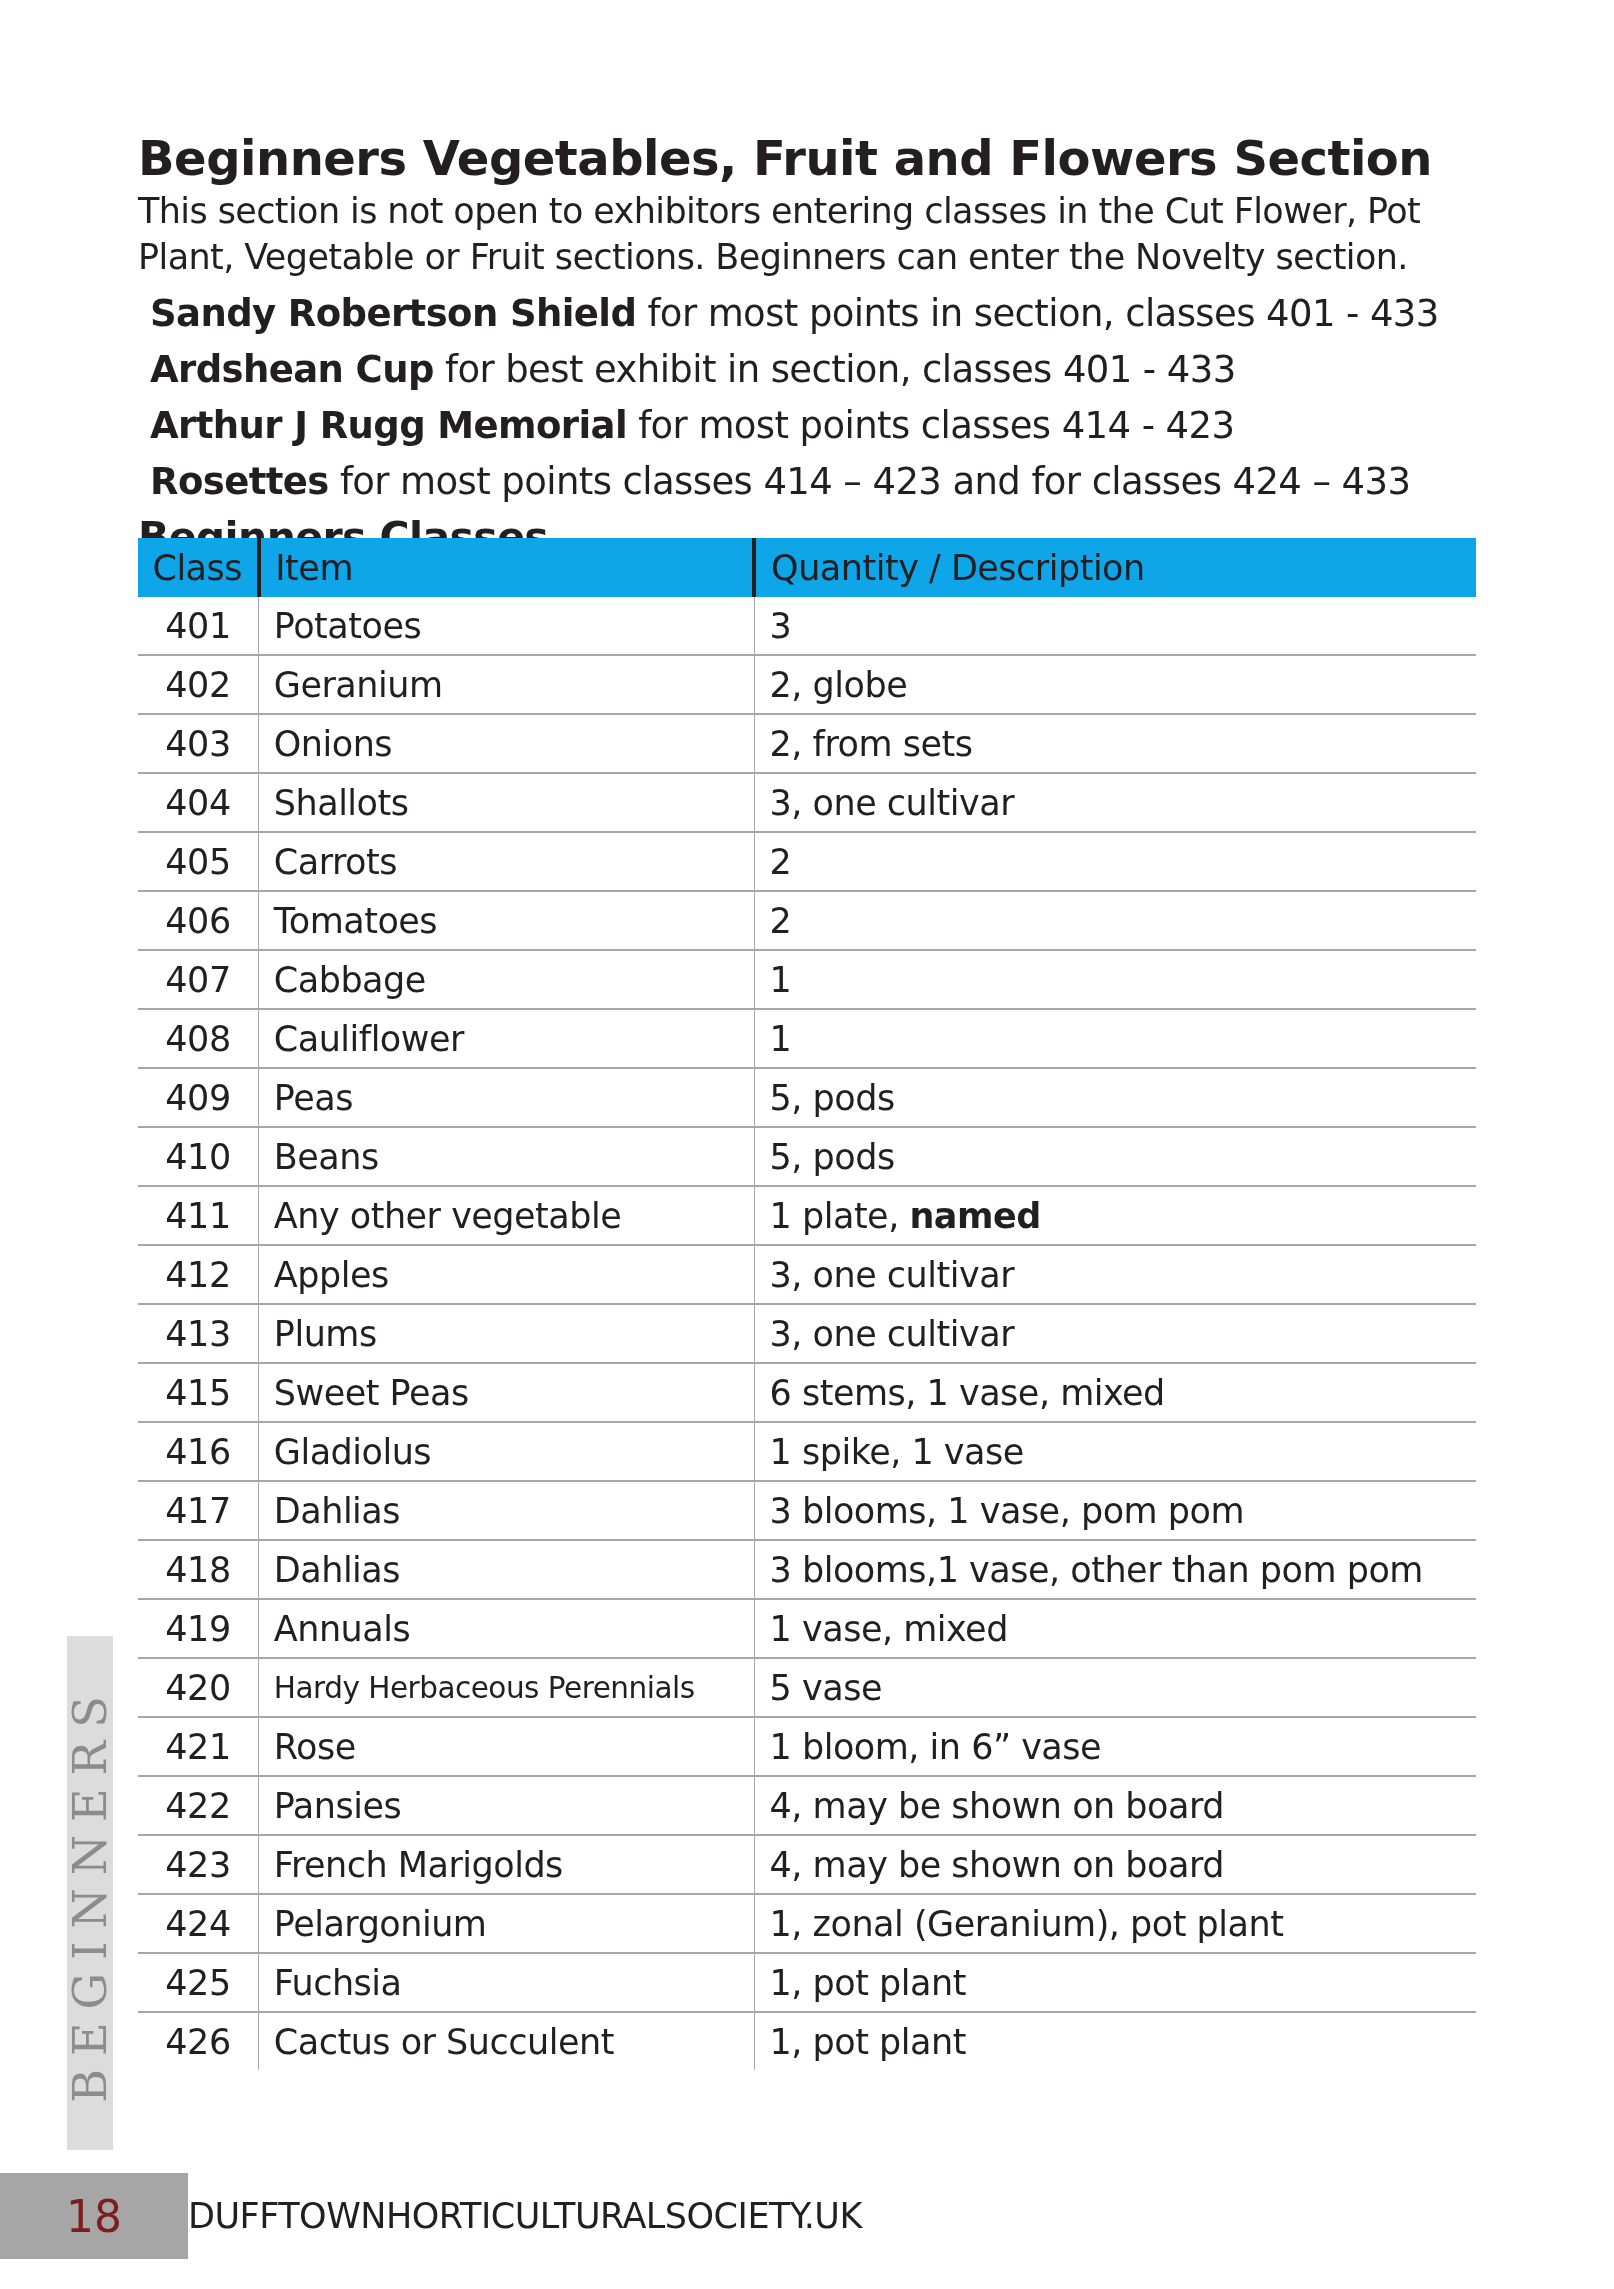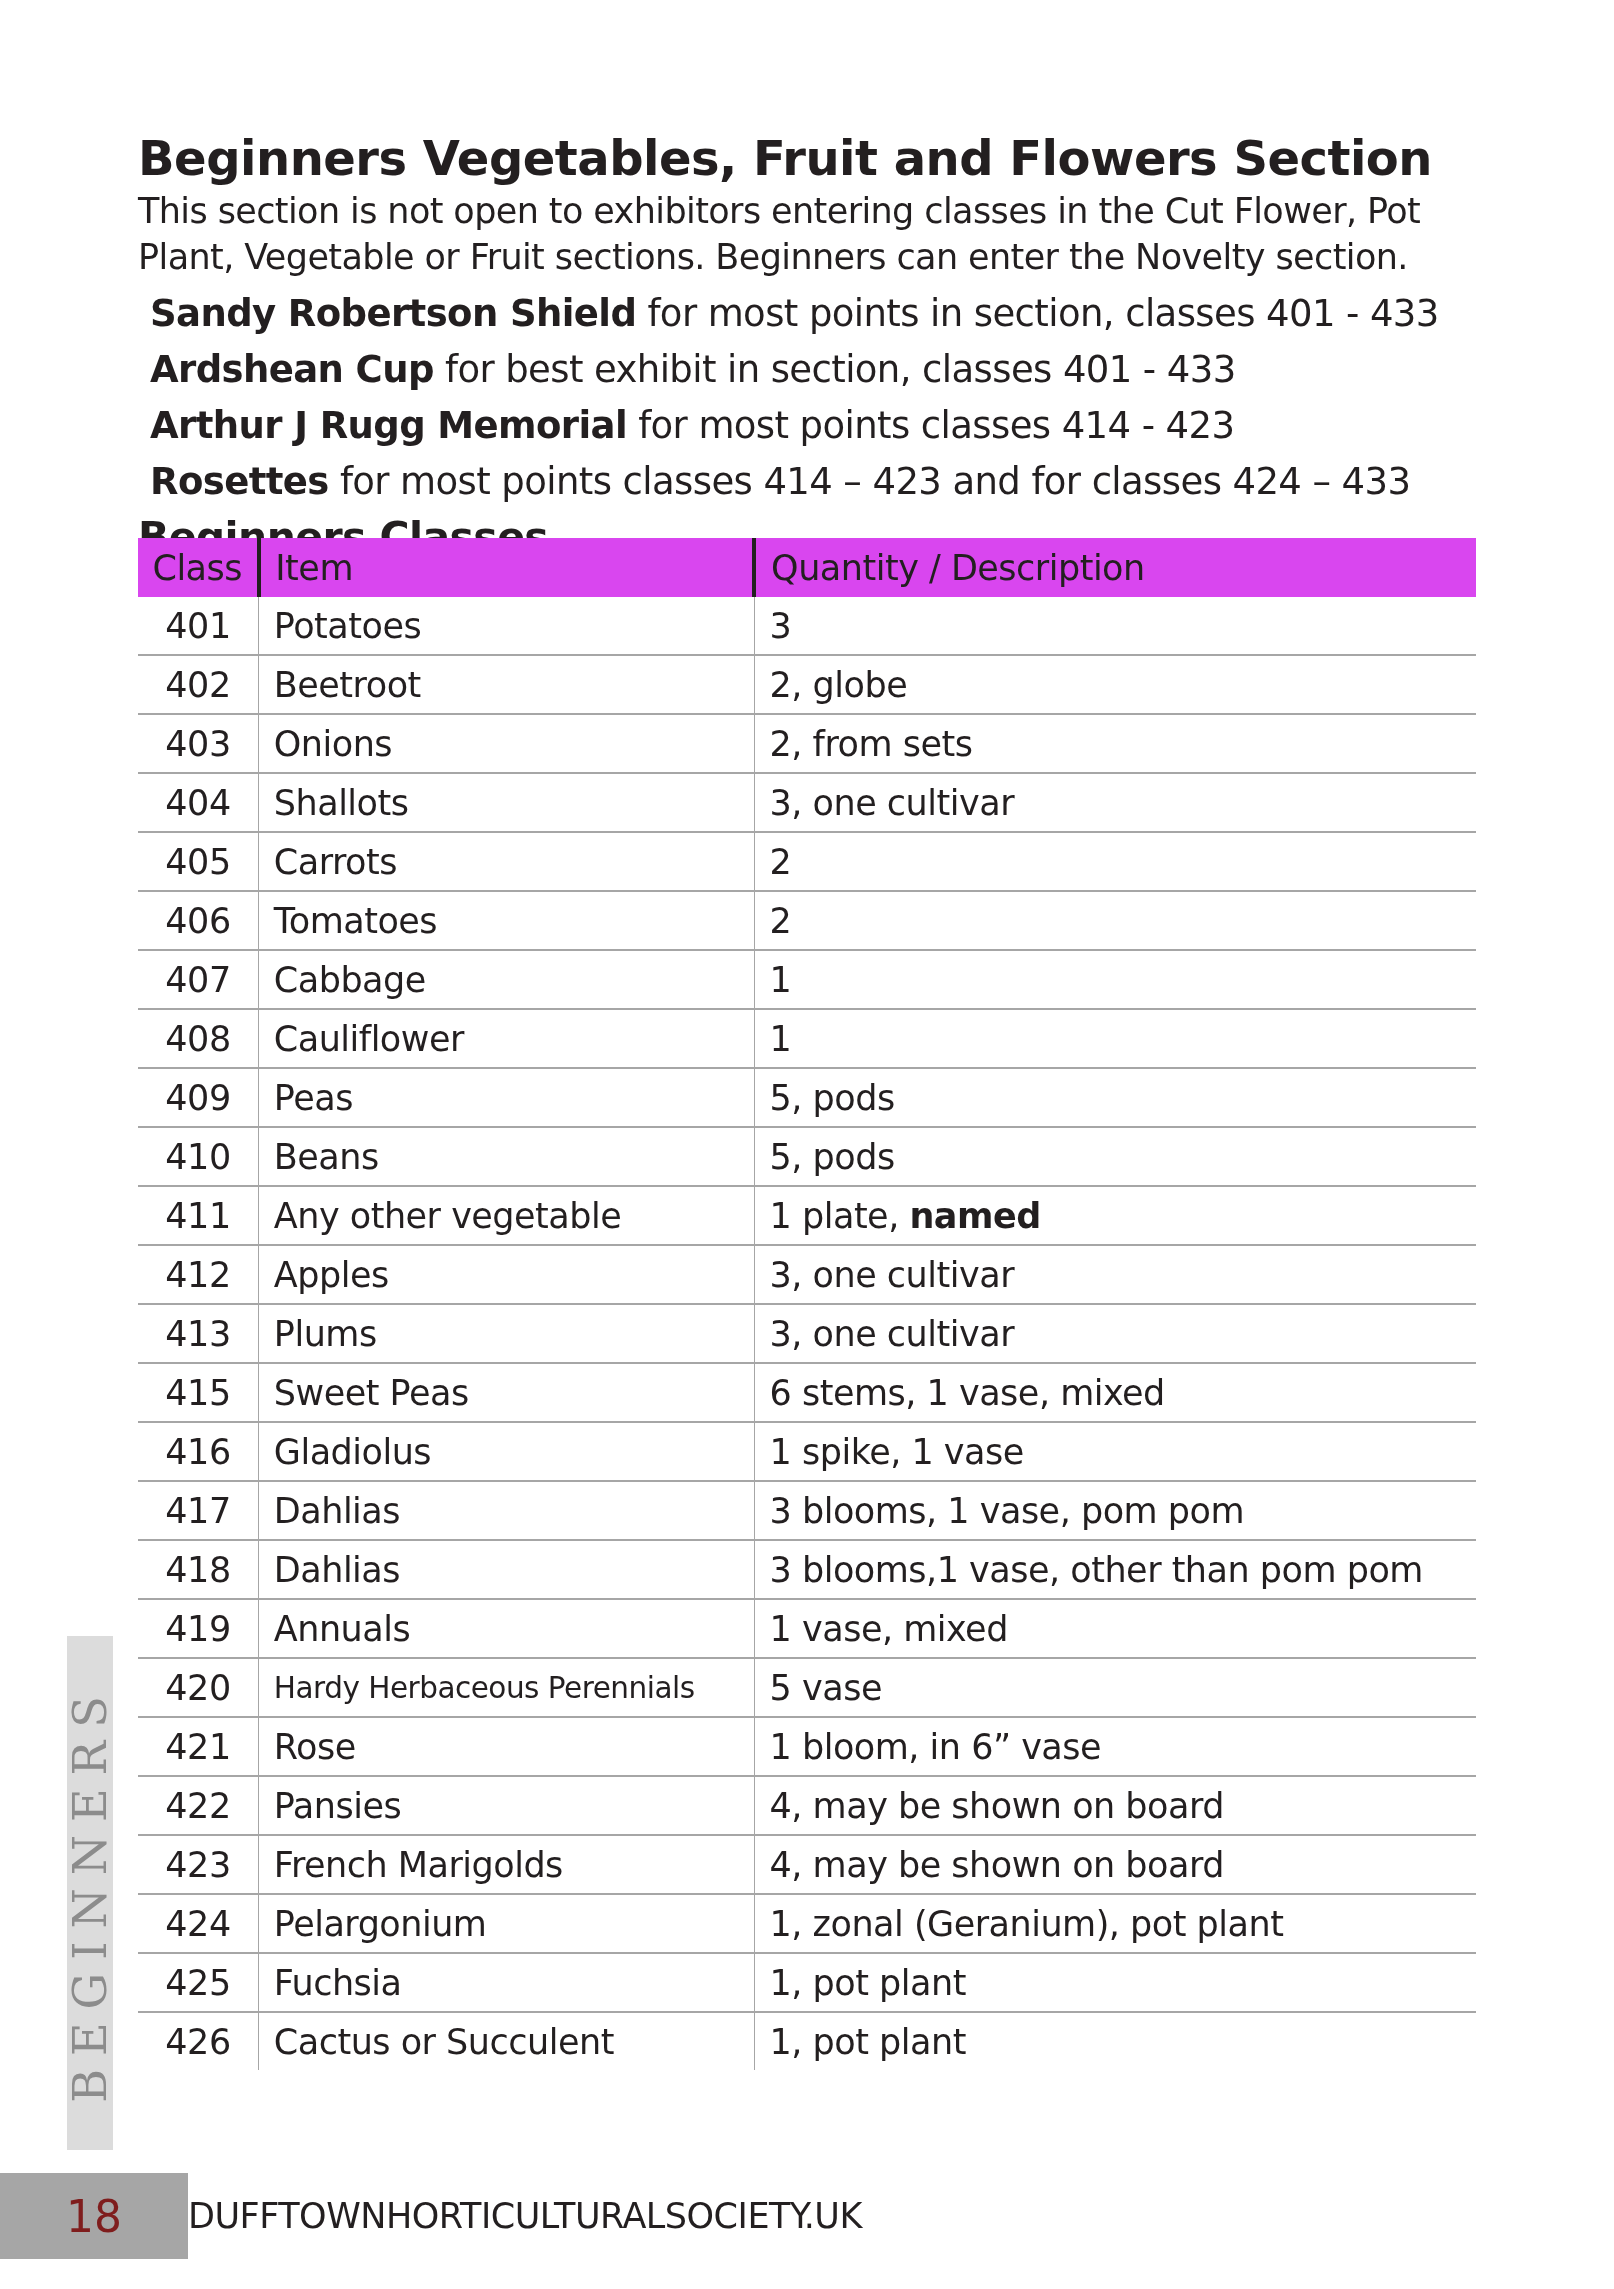--- a/index.html
+++ b/index.html
@@ -14,21 +14,21 @@
     .award { font-size: 37px; line-height: 44px; margin: 12px; letter-spacing: -0.6px; white-space: nowrap; }
     .award b { font-weight: bold; }
     .award.gap { margin-top: 5.5px; }
     .subhead { font-size: 41px; font-weight: bold; line-height: 42px; margin: 0; letter-spacing: -0.6px; }
 
     table.classes {
       position: absolute; left: 138px; top: 538px; width: 1338px; border-collapse: collapse;
       font-size: 35px; letter-spacing: -0.5px;
     }
     table.classes th {
-      background: #d946ef; font-weight: normal; text-align: left; height: 59px; padding: 0 0 0 14.8px;
+      background: #0ea5e9; font-weight: normal; text-align: left; height: 59px; padding: 0 0 0 14.8px;
       border-left: 4.6px solid #231f20; vertical-align: middle;
     }
     table.classes th:first-child { border-left: none; text-align: center; padding: 0; }
     table.classes td {
       height: 57px; padding: 0 0 0 14.8px; border-top: 2.8px solid #a6a6a6; border-left: 1.8px solid #a6a6a6;
       vertical-align: middle; white-space: nowrap;
     }
     table.classes tr.first td { border-top: none; }
     table.classes td.cls { border-left: none; text-align: center; padding: 0; width: 120px; }
     table.classes td.item { width: 480px; }
@@ -76,21 +76,21 @@
     </tr>
   </thead>
   <tbody id="rows">
       <tr class="first">
         <td class="cls">401</td>
         <td class="item">Potatoes</td>
         <td class="qty"><span>3</span></td>
       </tr>
       <tr>
         <td class="cls">402</td>
-        <td class="item">Beetroot</td>
+        <td class="item">Geranium</td>
         <td class="qty"><span>2, globe</span></td>
       </tr>
       <tr>
         <td class="cls">403</td>
         <td class="item">Onions</td>
         <td class="qty"><span>2, from sets</span></td>
       </tr>
       <tr>
         <td class="cls">404</td>
         <td class="item">Shallots</td>

